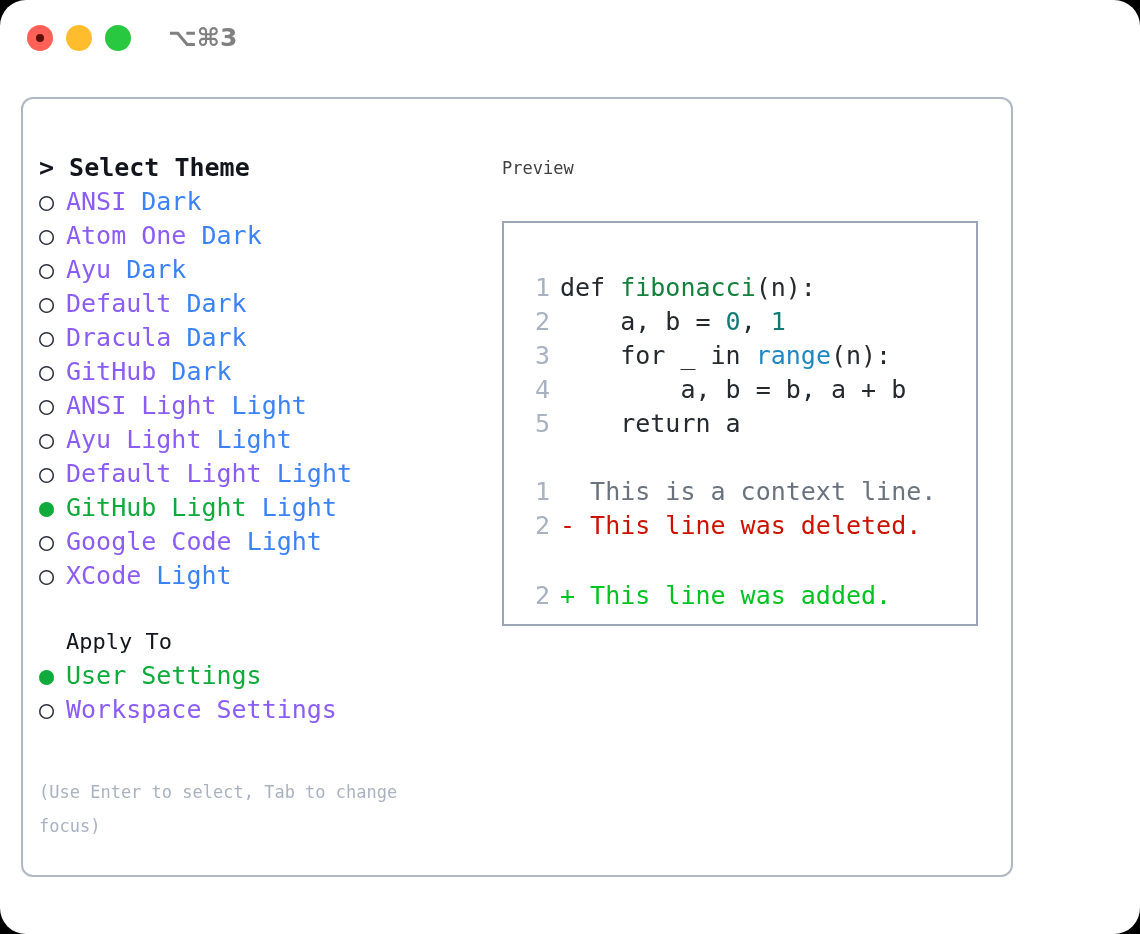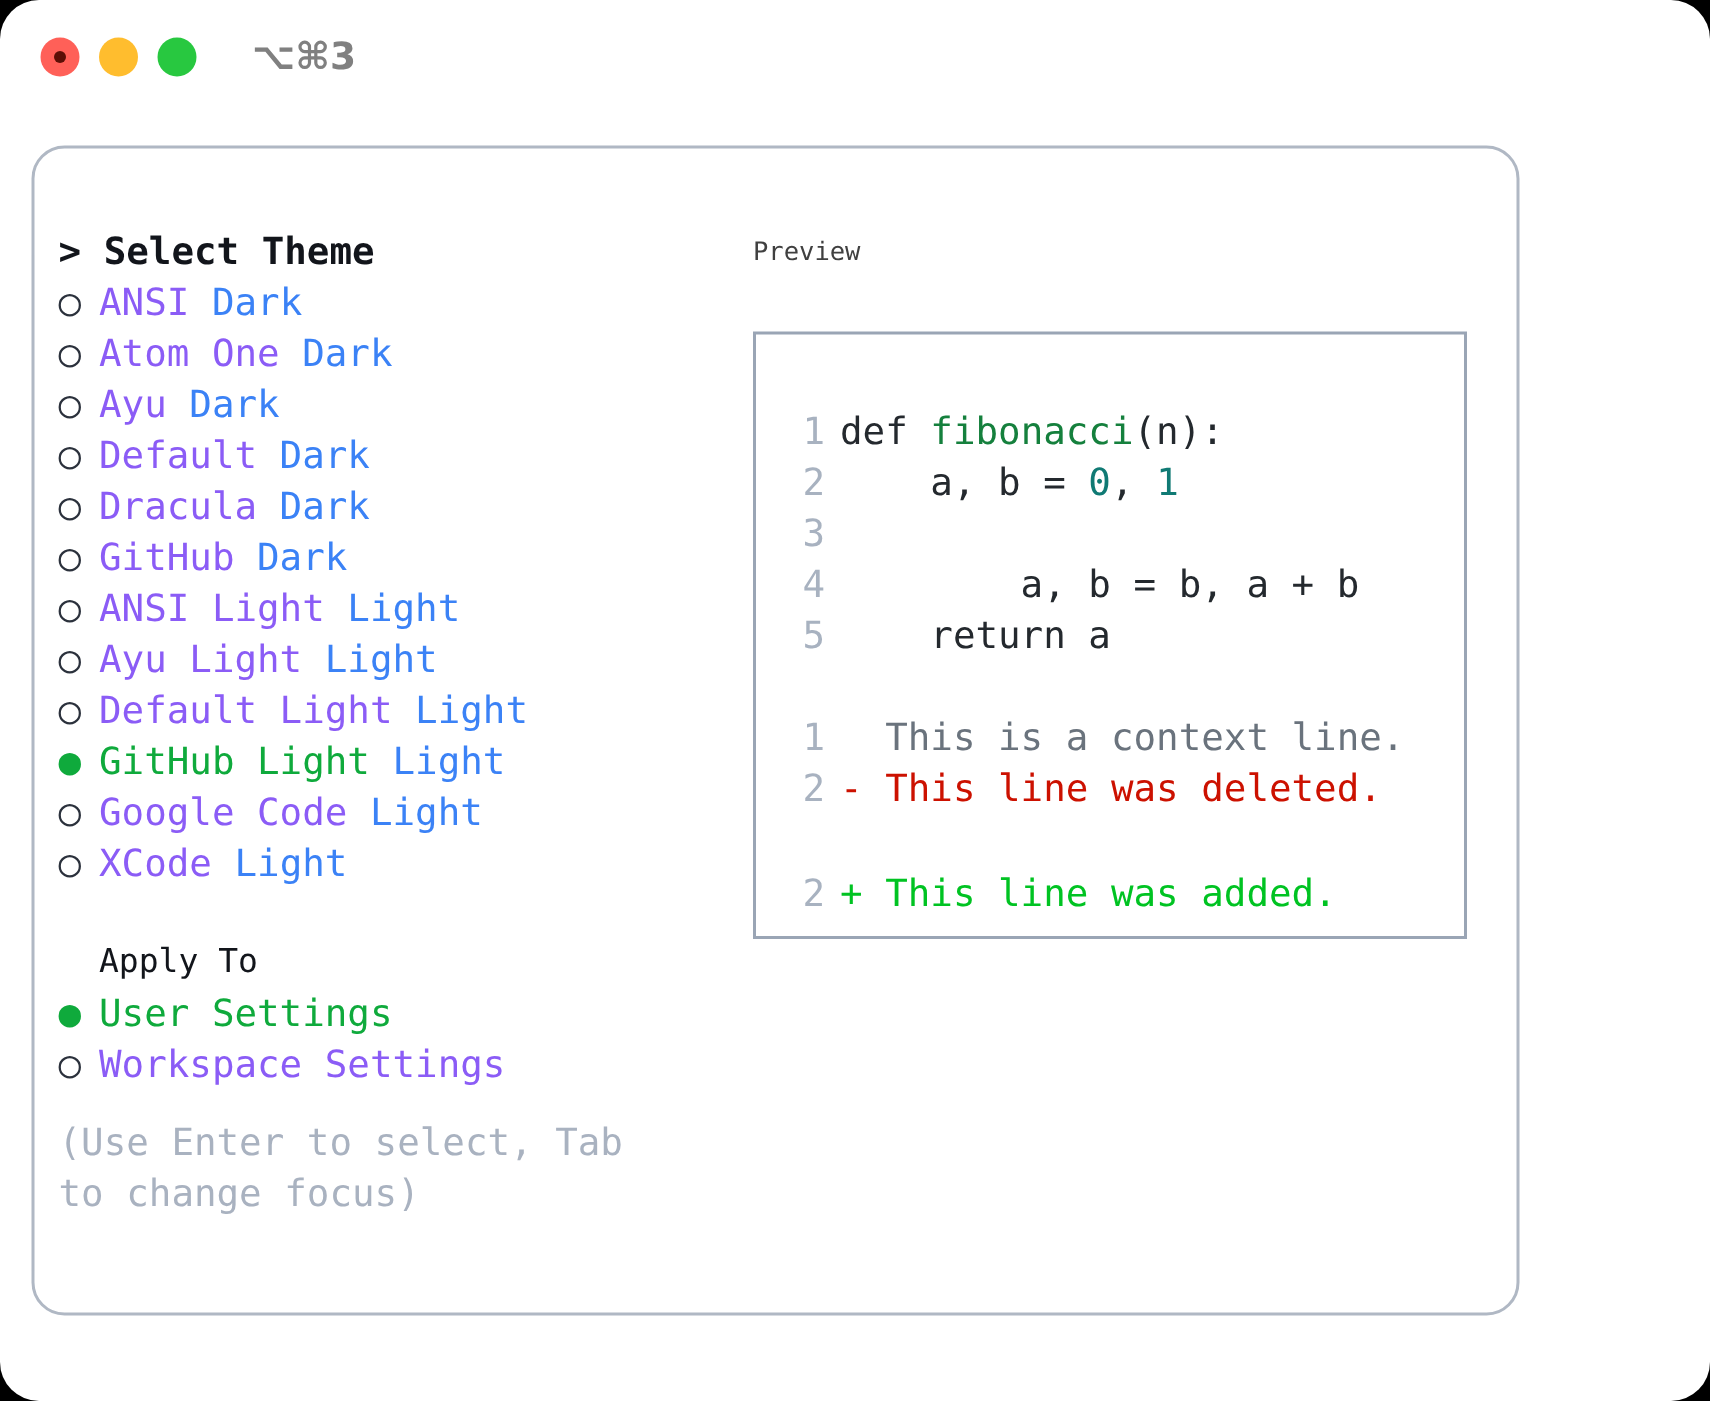--- a/index.html
+++ b/index.html
@@ -72,21 +72,21 @@
   }
 
   
   .panel {
     position: absolute;
     left: 21px;
     top: 97px;
     width: 992px;
     height: 780px;
     border: 2px solid #b0b8c4;
-    border-radius: 22px;
+    border-radius: 12px;
     background: #ffffff;
     box-sizing: border-box;
   }
 
   .columns {
     position: absolute;
     left: 0; top: 0;
     width: 100%; height: 100%;
   }
 
@@ -133,22 +133,22 @@
     font-size: 22px;
     color: #12151b;
     line-height: 34px;
     height: 34px;
     white-space: pre;
     padding-left: 27px;
     margin-top: 32px;
   }
 
   .hint {
-    margin-top: 18px;
-    font-size: 25px;
+    margin-top: 48px;
+    font-size: 17px;
     color: #a9b2c0;
     line-height: 34px;
     width: 410px;
     white-space: normal;
   }
 
   
   .right-col {
     position: absolute;
     left: 479px;
@@ -252,21 +252,21 @@
       </div>
 
       <div class="right-col">
         <div class="preview-head">Preview</div>
 
         <div class="preview-box">
           <div class="code">
             <div id="code-block">
                 <div class="code-line"><span class="lineno">1</span><span><span class="code-body">def </span><span class="tok-fn">fibonacci</span><span class="code-body">(n):</span></span></div>
                 <div class="code-line"><span class="lineno">2</span><span><span class="code-body">    a, b = </span><span class="tok-num">0</span><span class="code-body">, </span><span class="tok-num">1</span></span></div>
-                <div class="code-line"><span class="lineno">3</span></div>
+                <div class="code-line"><span class="lineno">3</span><span><span class="code-body">    for _ in </span><span class="tok-call">range</span><span class="code-body">(n):</span></span></div>
                 <div class="code-line"><span class="lineno">4</span><span><span class="code-body">        a, b = b, a + b</span></span></div>
                 <div class="code-line"><span class="lineno">5</span><span><span class="code-body">    return a</span></span></div>
               </div>
             <div class="diff" id="diff-block">
                 <div class="code-line diff-line"><span class="lineno">1</span><span class="d-ctx">  This is a context line.</span></div>
                 <div class="code-line diff-line"><span class="lineno">2</span><span class="d-del">- This line was deleted.</span></div>
                 <div class="code-line diff-line"><span class="lineno">2</span><span class="d-add">+ This line was added.</span></div>
               </div>
           </div>
         </div>

